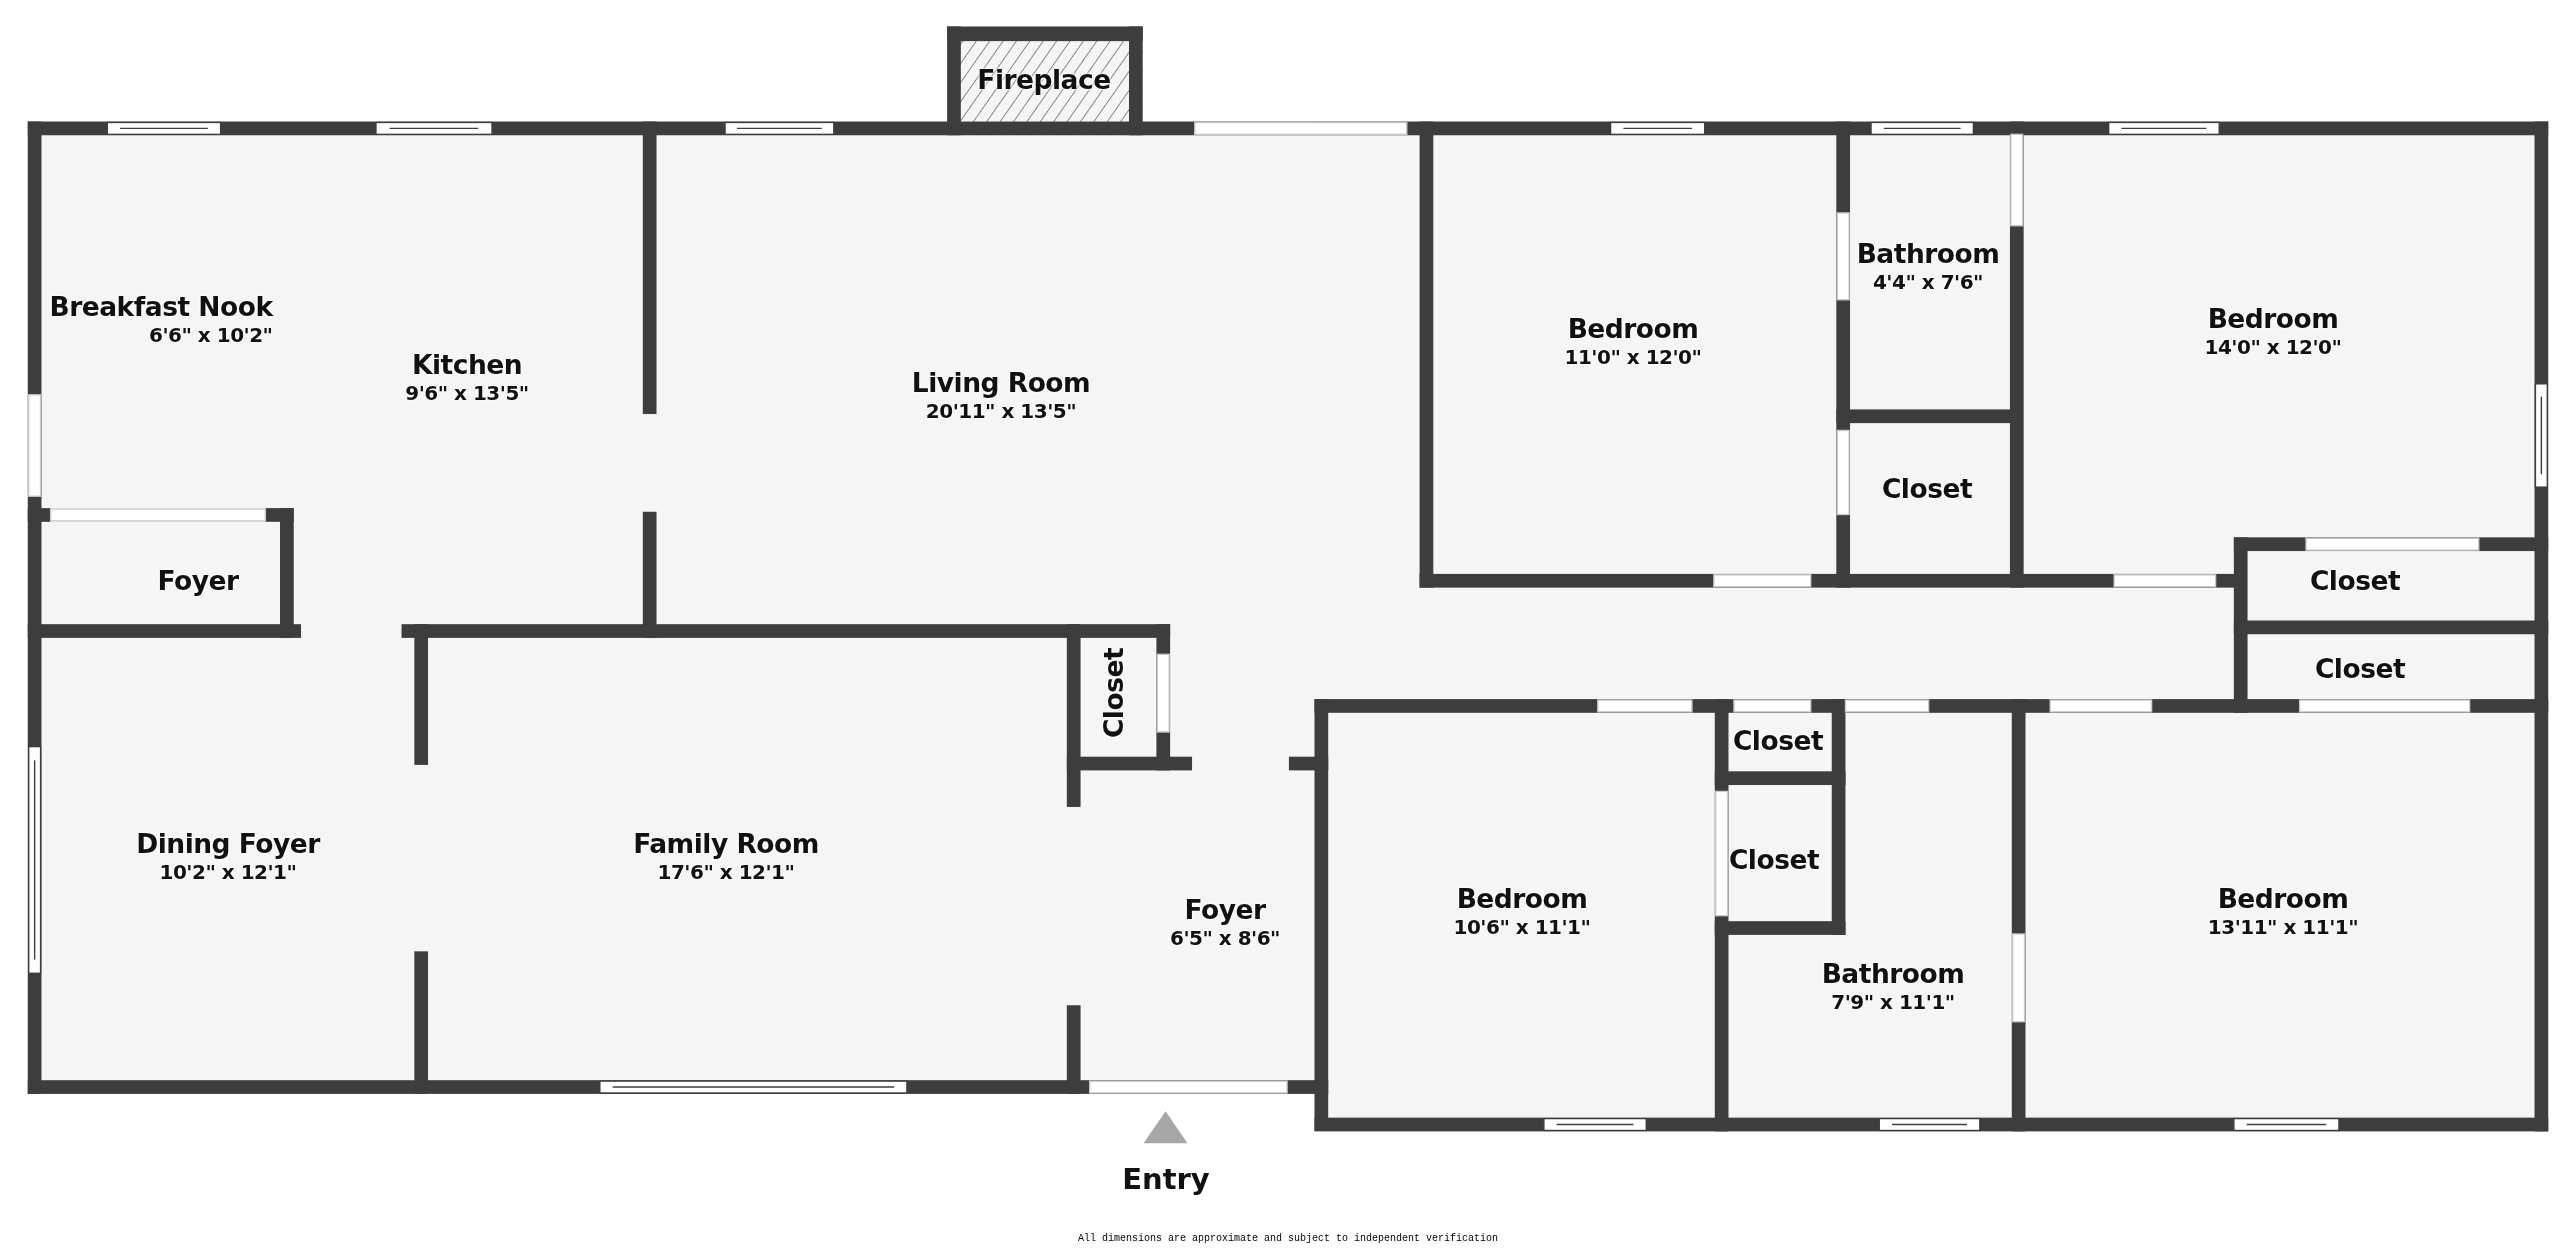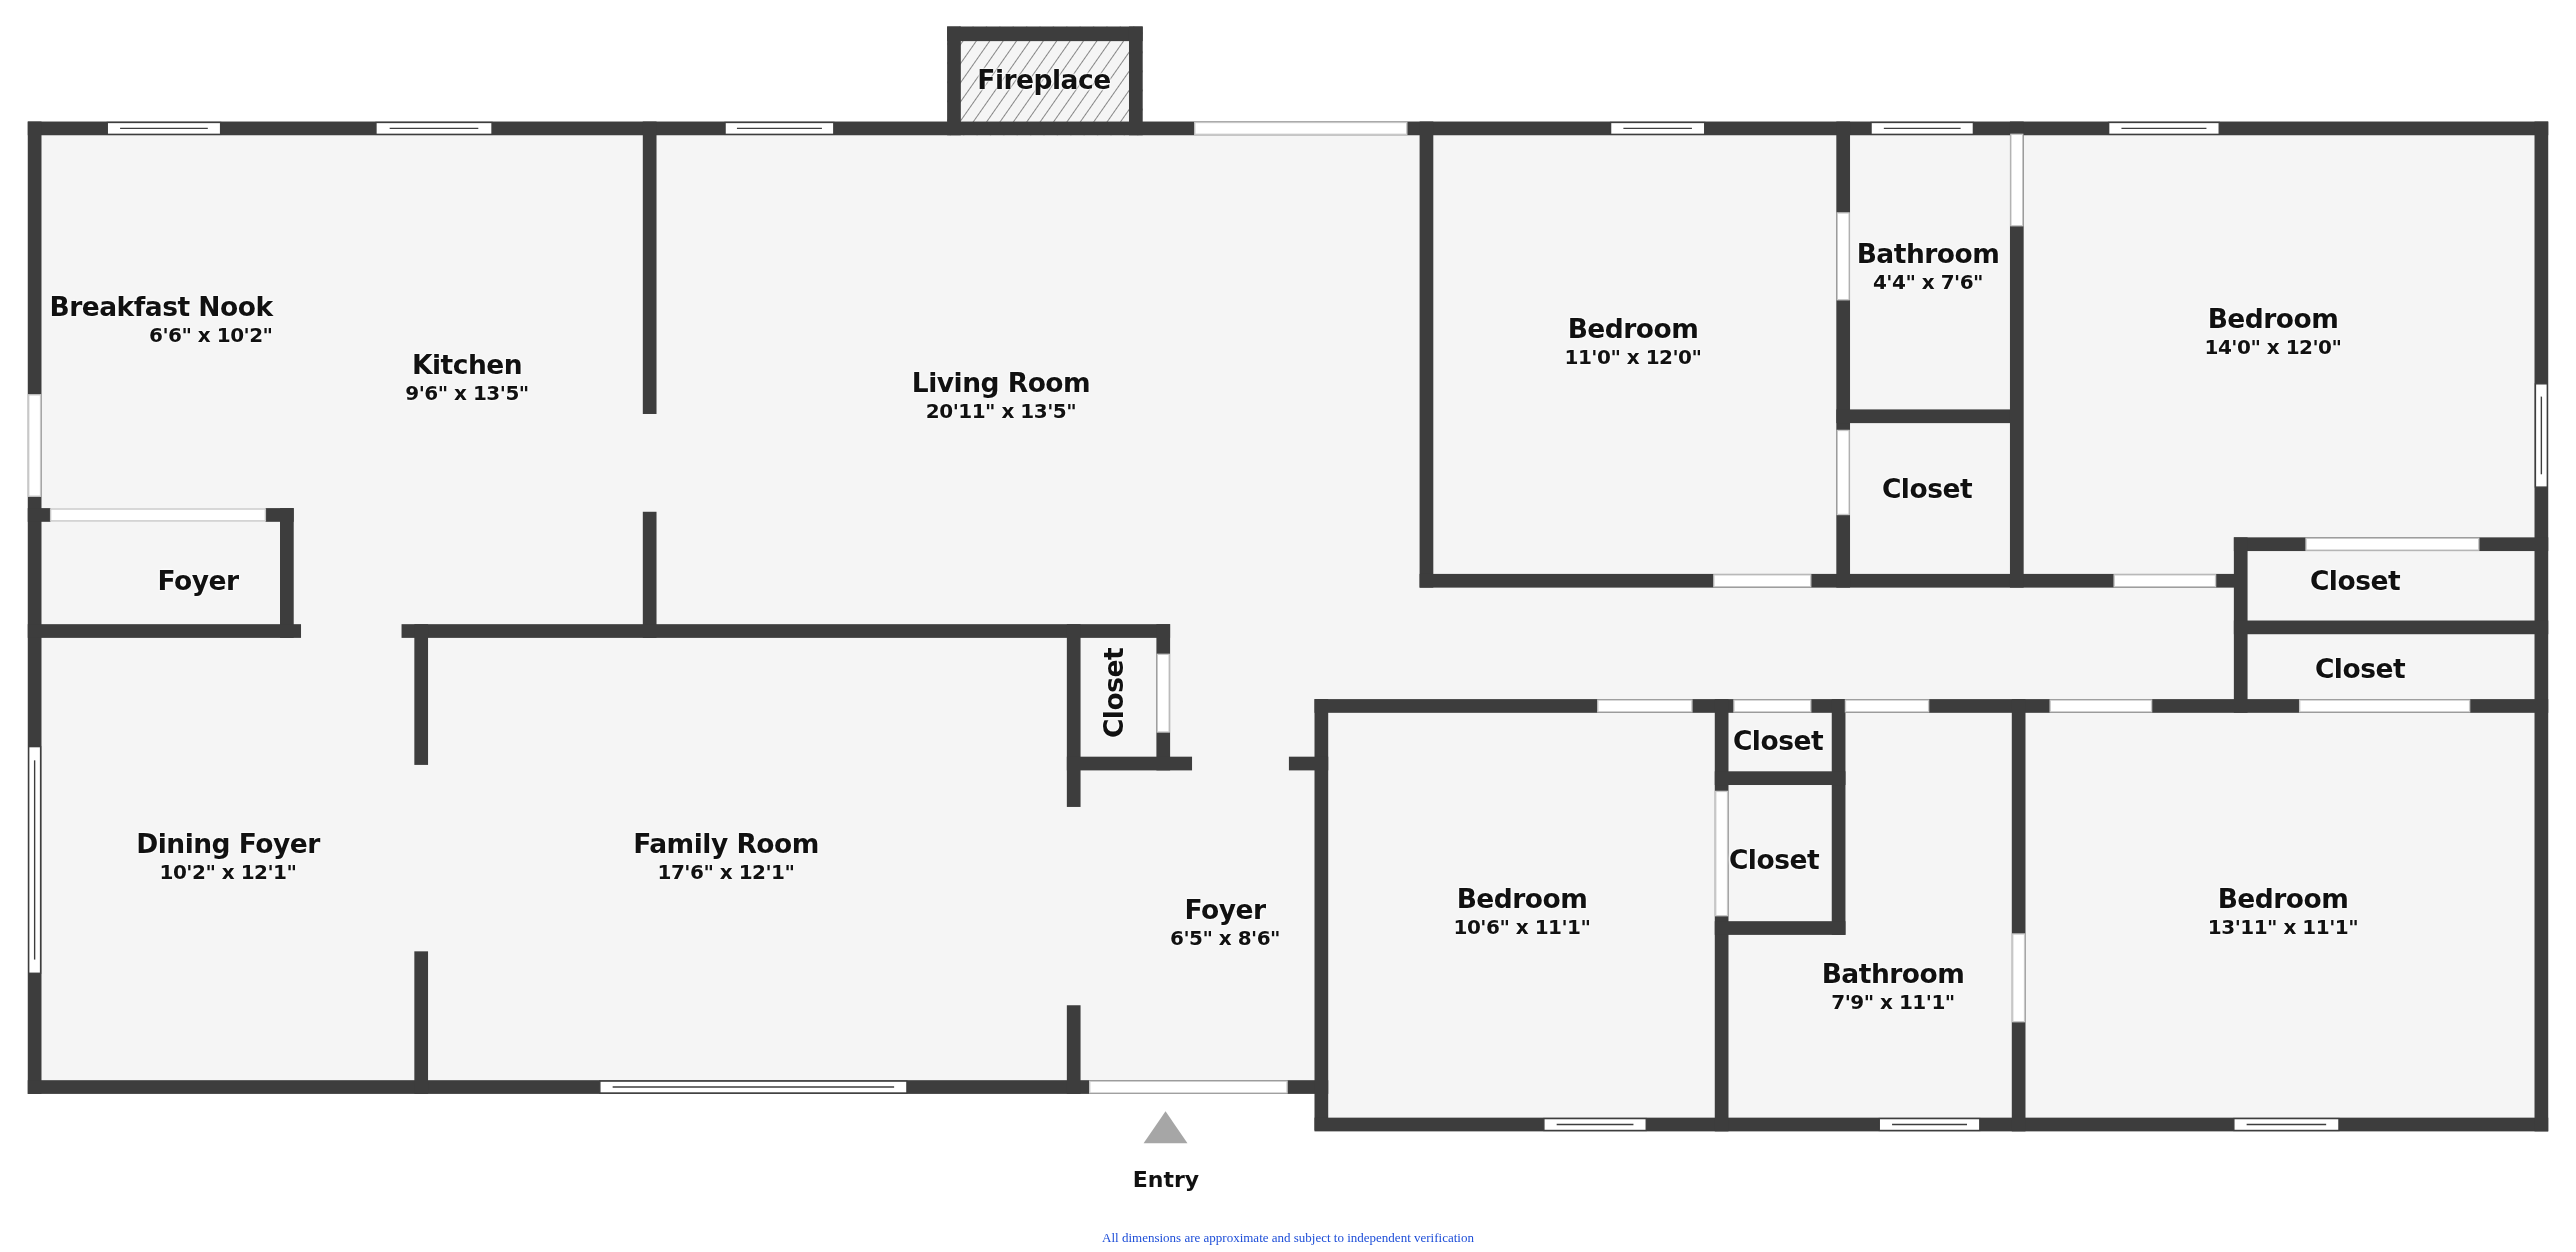--- a/index.html
+++ b/index.html
@@ -8,22 +8,22 @@
   .floor { fill: #f5f5f5; }
   .wall { fill: #3d3d3d; }
   .opening { fill: #ffffff; stroke: #c8c8c8; stroke-width: 1.5; }
   .window-frame { fill: #ffffff; stroke: #3d3d3d; stroke-width: 1.5; }
   .label { position: absolute; transform: translate(-50%, -50%); text-align: center; white-space: nowrap; color: #111; }
   .label .name { font-family: "DejaVu Sans", sans-serif; font-weight: bold; font-size: 26.5px; line-height: 31px; letter-spacing: -0.5px;
                  text-shadow: 0 0 2.7px #fff, 0 0 2.7px #fff, 0 0 2.7px #fff; }
   .label .dims { font-family: "DejaVu Sans", sans-serif; font-weight: bold; font-size: 20px; line-height: 27.4px; letter-spacing: -0.5px;
                  text-shadow: 0 0 2.7px #fff, 0 0 2.7px #fff; }
   .label.rot { transform: translate(-50%, -50%) rotate(-90deg); }
-  .entry-label { position: absolute; left: 1166px; top: 1179px; transform: translate(-50%, -50%); font-weight: bold; font-size: 22px; color: #111; font-family: "DejaVu Sans", sans-serif; }
-  .footnote { position: absolute; left: 1288px; top: 1238px; transform: translate(-50%, -50%); font-size: 13px; color: #1d4ed8; font-family: Liberation Serif, serif; white-space: nowrap; }
+  .entry-label { position: absolute; left: 1166px; top: 1179px; transform: translate(-50%, -50%); font-weight: bold; font-size: 29px; color: #111; font-family: "DejaVu Sans", sans-serif; }
+  .footnote { position: absolute; left: 1288px; top: 1238px; transform: translate(-50%, -50%); font-size: 10px; color: #000000; font-family: Liberation Mono, monospace; white-space: nowrap; }
 </style>
 </head>
 <body>
 
 <svg id="plan" viewBox="0 0 2818 1370" xmlns="http://www.w3.org/2000/svg">
   <defs>
     <pattern id="hatch" patternUnits="userSpaceOnUse" width="12" height="12" patternTransform="rotate(35)">
       <rect width="12" height="12" fill="#f5f5f5"></rect>
       <line x1="0" y1="0" x2="0" y2="12" stroke="#555" stroke-width="1.5"></line>
     </pattern>

